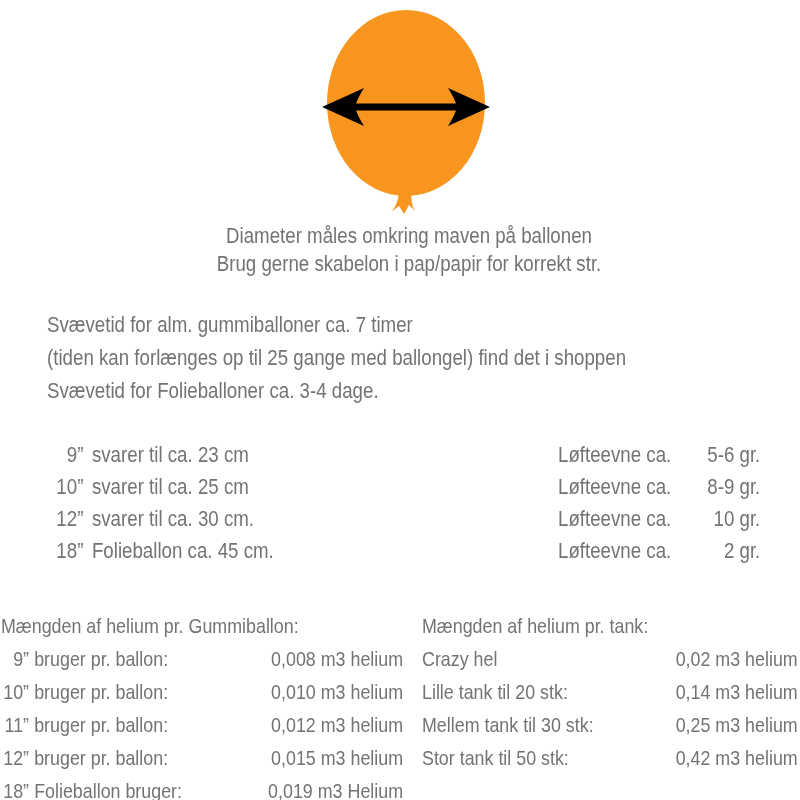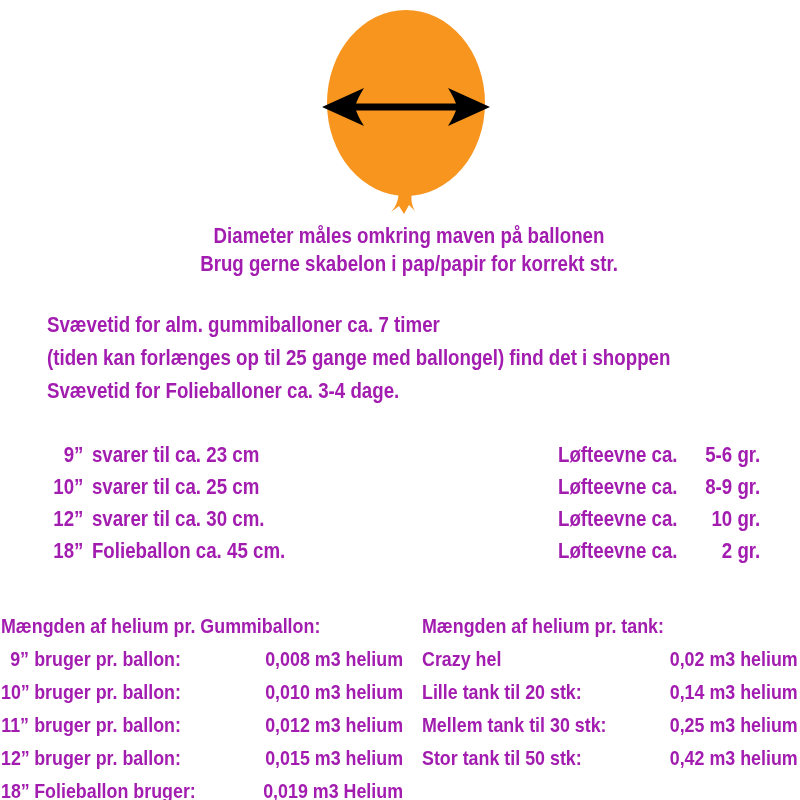--- a/index.html
+++ b/index.html
@@ -1,20 +1,20 @@
 <!DOCTYPE html>
 <html><head>
 <meta charset="utf-8">
 <style>
   html,body{margin:0;padding:0;background:#ffffff;}
   #page{
     position:relative;width:800px;height:800px;background:#ffffff;
     overflow:hidden;
     font-family:"Liberation Sans",sans-serif;
-    font-weight:bold;color:#a21caf;
+    font-weight:normal;color:#737373;
   }
   .abs{position:absolute;white-space:nowrap;}
   .cx{transform:scaleX(0.85);transform-origin:0 0;}
   .cxc{transform:scaleX(0.85);transform-origin:50% 0;}
 
   
   #balloon-fig{left:318px;top:0;width:180px;height:218px;}
 
   
   #caption{left:9px;top:222px;width:800px;text-align:center;font-size:22px;line-height:28px;}

